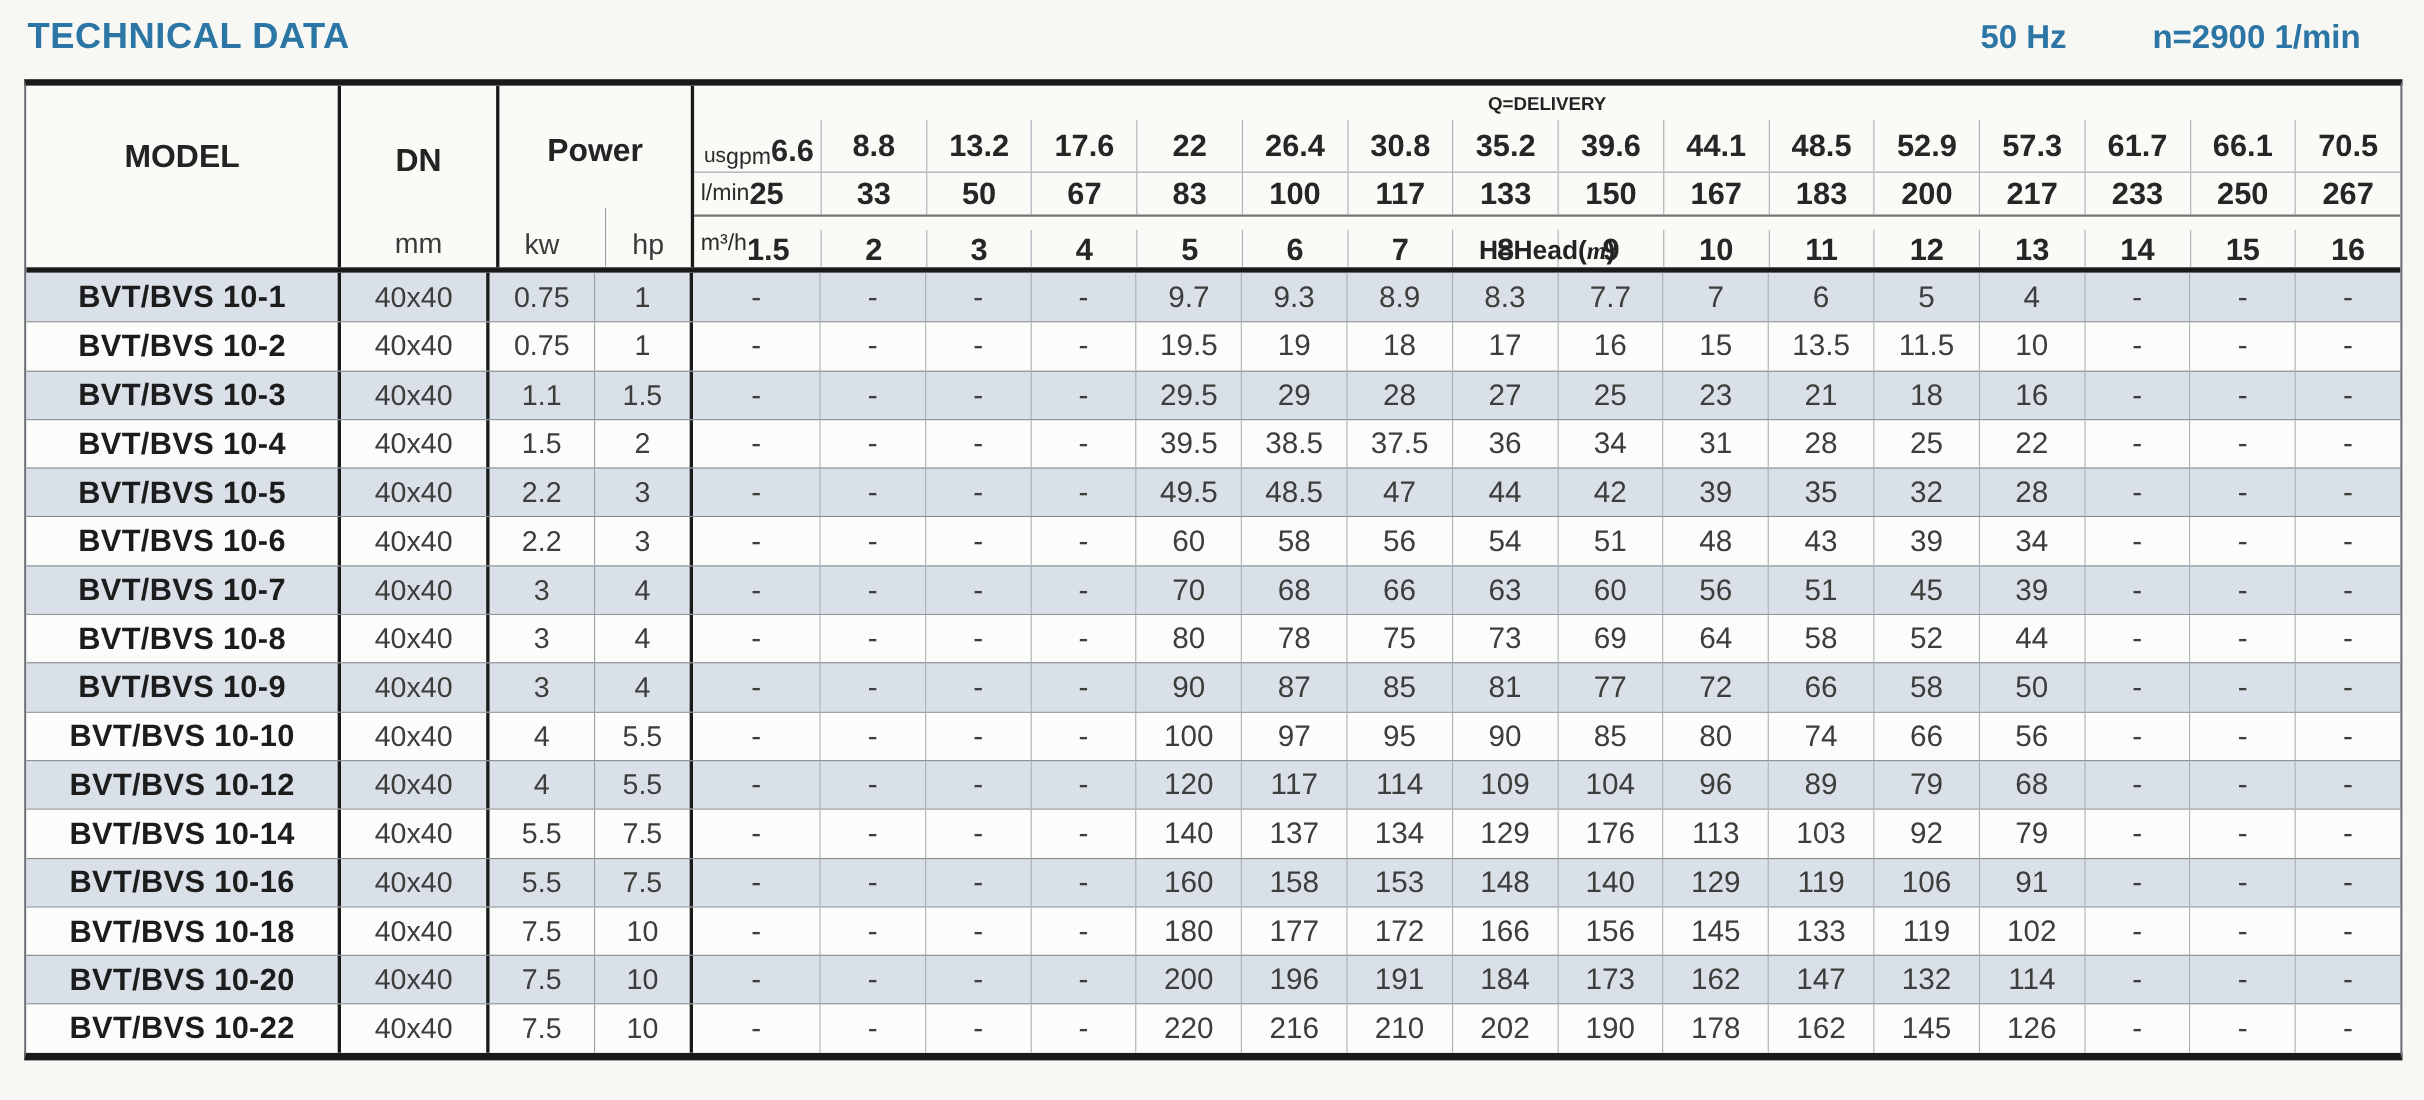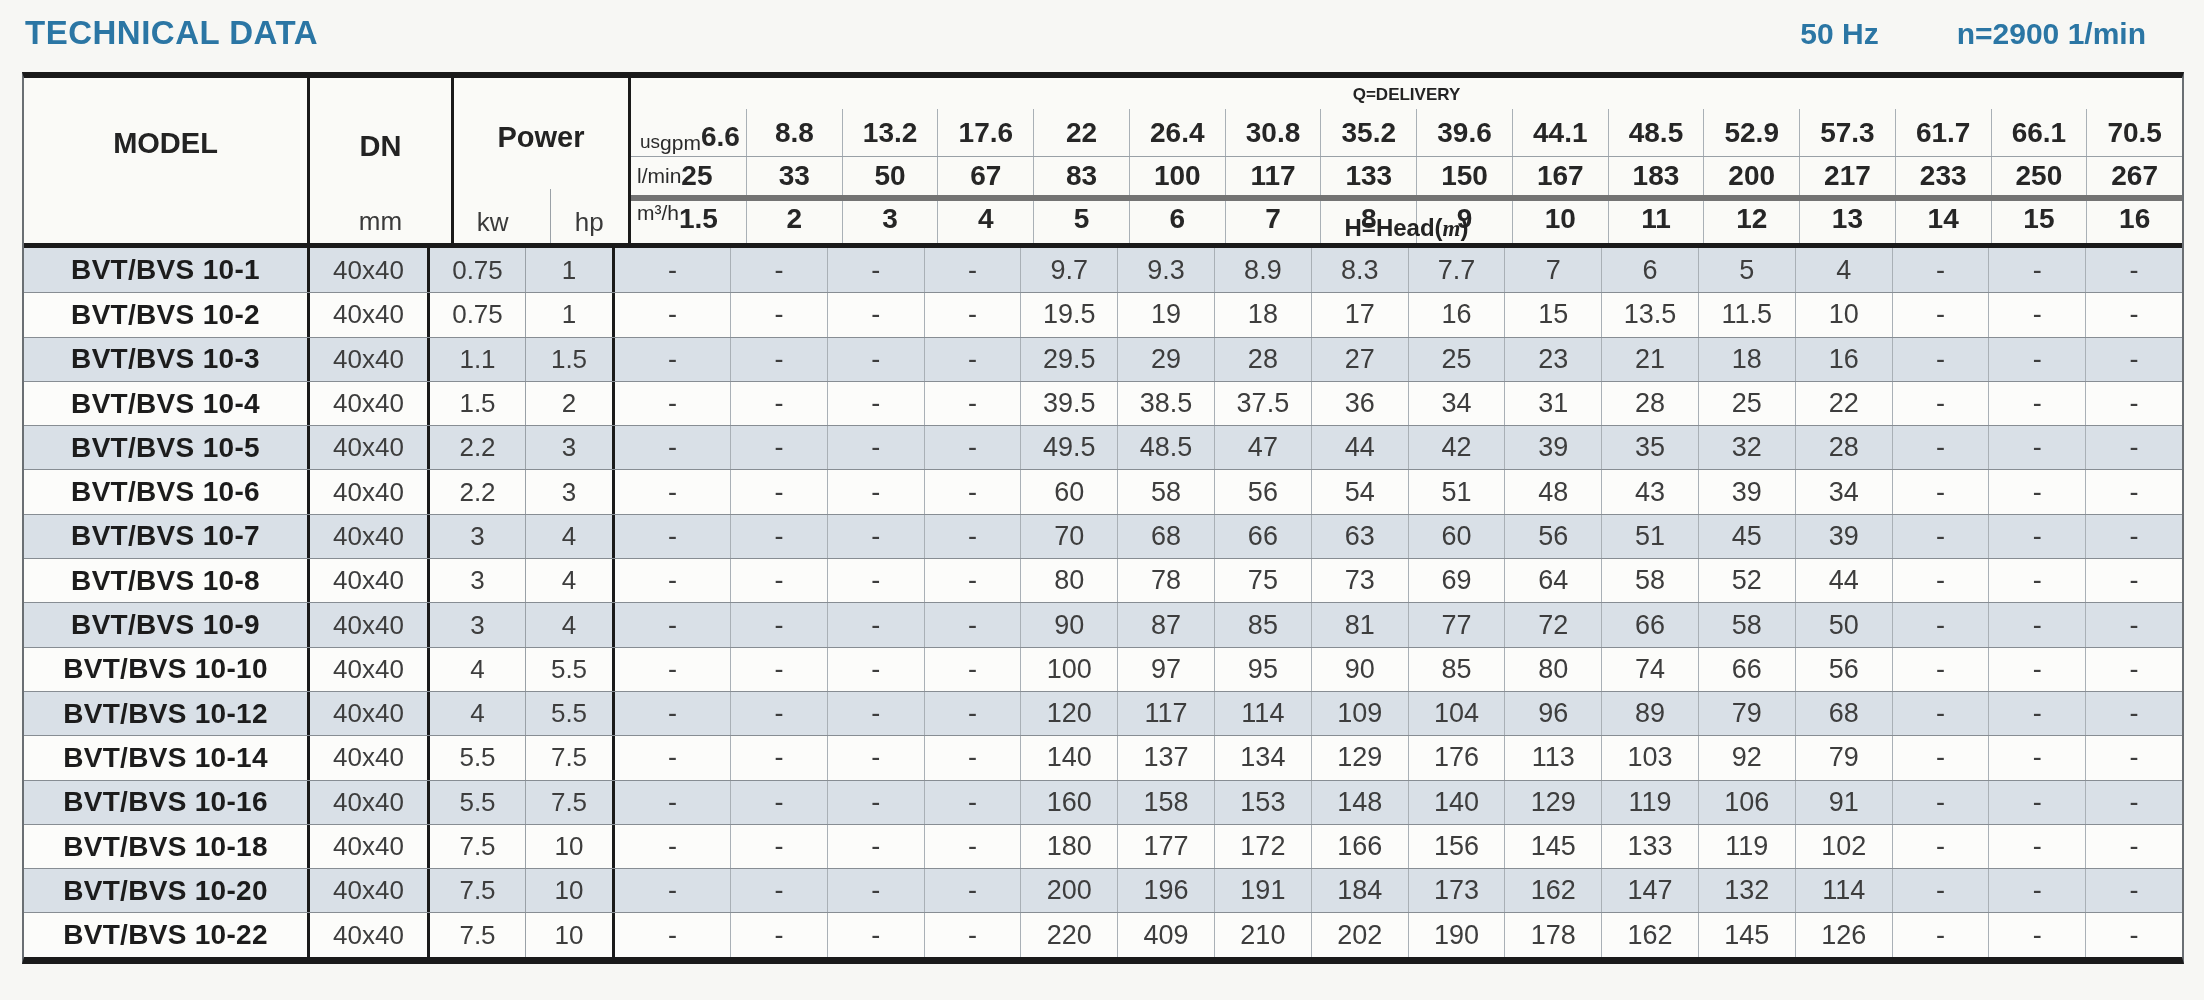--- a/index.html
+++ b/index.html
@@ -37,39 +37,39 @@
   .pw-units { height: 54px; display: flex; gap: 18px; }
   .pw-cell { flex: 1; display: flex; align-items: flex-end; justify-content: center; padding-bottom: 5px; font-size: 26px; color: #3a3a3a; }
   .pw-cell + .pw-cell { border-left: 1px solid #9aa1a7; }
 
   .h-delivery { flex: 1; display: flex; flex-direction: column; position: relative; }
   .q-row { height: 31px; text-align: center; font-size: 17px; font-weight: bold; color: #232323; padding-top: 7px; }
   .unit-rows { flex: 1; display: flex; flex-direction: column; }
   .unit-row { display: flex; }
   .unit-row.u0 { height: 47px; }
   .unit-row.u1 { height: 39px; border-top: 1px solid #99a0a6; }
-  .unit-row.u2 { flex: 1; border-top: 6px solid #737373; }
+  .unit-row.u2 { flex: 1; border-top: 2px solid #737373; align-items: flex-end; }
   .ucell { flex: 1; display: flex; align-items: center; justify-content: center; border-left: 1px solid #a9b0b6; }
   .ucell.first { flex: 0 0 115px; border-left: none; justify-content: flex-start; padding-left: 6px; }
   .u0 .ucell.first { align-items: flex-end; padding-bottom: 3px; }
   .u2 .ucell { align-items: flex-start; padding-top: 2px; }
   .ulabel { display: flex; flex-direction: row; line-height: 0.95; font-size: 21px; color: #2b2b2b; }
   .ulabel span:first-child:not(:only-child) { font-size: 19px; margin-left: 3px; }
   .uval { font-size: 28px; font-weight: bold; color: #262626; }
   .head-label { position: absolute; bottom: 1px; left: 50%; transform: translateX(-50%); font-size: 24px; font-weight: bold; color: #232323; white-space: nowrap; }
   .head-label i { font-family: "Liberation Serif", serif; font-size: 23px; }
 
   
   .trow { display: flex; height: 44.3px; border-top: 1px solid #878d93; }
   .trow:first-child { border-top: none; }
   .trow.stripe { background: #d9e0e7; }
   .trow:not(.stripe) { background: #fcfcfa; }
   .c { display: flex; align-items: center; justify-content: center; }
   .c.model { width: 286px; border-right: 3px solid #1a1a1a; font-size: 28px; font-weight: bold; color: #1c1c1c; letter-spacing: 0.3px; }
-  .c.dn { width: 120px; border-right: 3px solid #1a1a1a; font-size: 26px; color: #3d3d3d; }
+  .c.dn { width: 135px; border-right: 3px solid #1a1a1a; font-size: 26px; color: #3d3d3d; }
   .c.kw { width: 96px; border-right: 1px solid #9aa1a7; font-size: 26px; color: #3d3d3d; }
   .c.hp { width: 89px; border-right: 3px solid #1a1a1a; font-size: 26px; color: #3d3d3d; }
   .c-delivery { flex: 1; display: flex; }
   .dcell { flex: 1; display: flex; align-items: center; justify-content: center; border-left: 1px solid #a9b0b6; font-size: 27px; color: #3d3d3d; }
   .dcell.first { flex: 0 0 115px; border-left: none; }
 </style>
 </head>
 <body>
 
 <div class="page">
@@ -630,21 +630,21 @@
     <div class="c model">BVT/BVS 10-22</div>
     <div class="c dn">40x40</div>
     <div class="c kw">7.5</div>
     <div class="c hp">10</div>
     <div class="c-delivery">
             <div class="dcell first">-</div>
             <div class="dcell">-</div>
             <div class="dcell">-</div>
             <div class="dcell">-</div>
             <div class="dcell">220</div>
-            <div class="dcell">409</div>
+            <div class="dcell">216</div>
             <div class="dcell">210</div>
             <div class="dcell">202</div>
             <div class="dcell">190</div>
             <div class="dcell">178</div>
             <div class="dcell">162</div>
             <div class="dcell">145</div>
             <div class="dcell">126</div>
             <div class="dcell">-</div>
             <div class="dcell">-</div>
             <div class="dcell">-</div>

